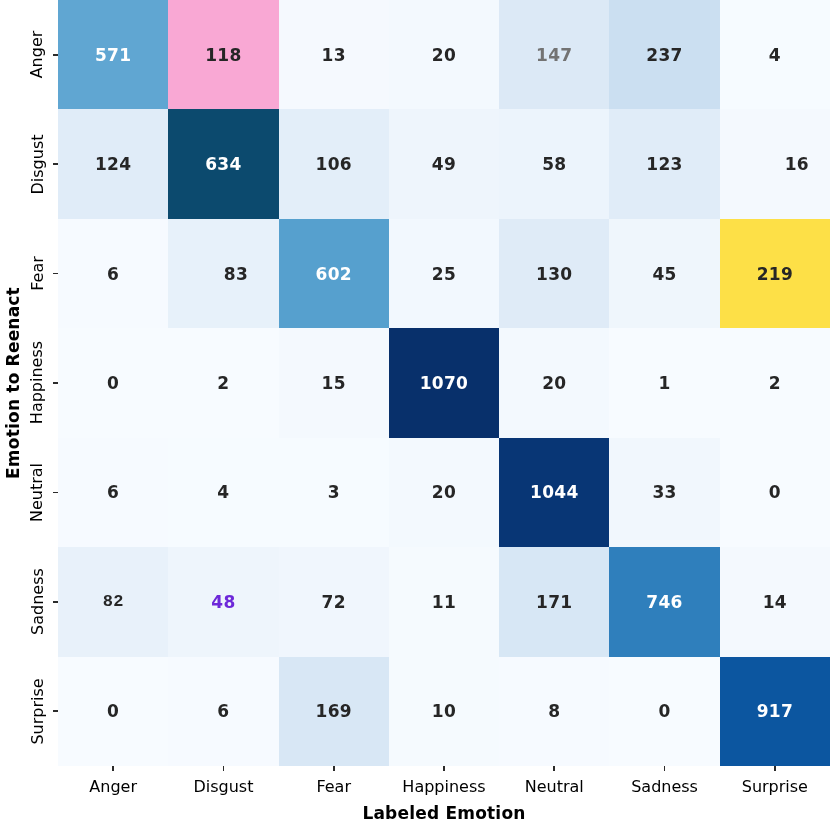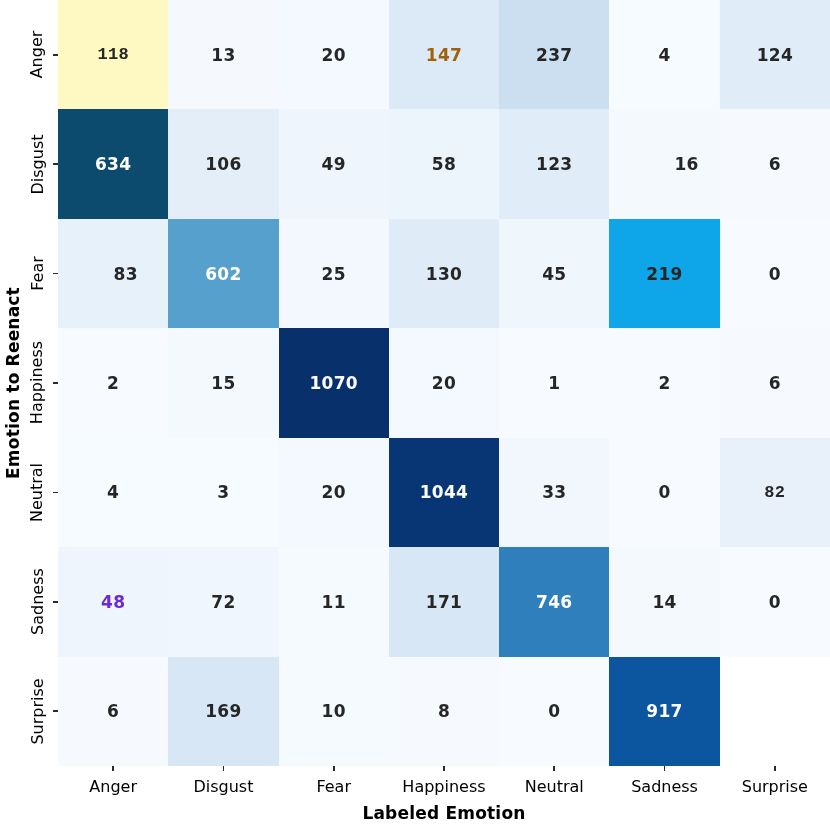--- a/index.html
+++ b/index.html
@@ -221,31 +221,34 @@
       </div>
     <div class="ytick-mark">
         <i></i>
       </div>
     <div class="ytick-mark">
         <i></i>
       </div>
   </div>
 
   <div id="heatmap">
-      <div class="cell" style="background: #fef9c3; font-family: Liberation Mono, monospace;">
+      <div class="cell" style="background: rgb(96, 166, 210);">
+        <span class="cell-value" style="color: rgb(255, 255, 255);">571</span>
+      </div>
+      <div class="cell" style="background: #f9a8d4;">
         <span class="cell-value" style="color: rgb(38, 38, 38);">118</span>
       </div>
       <div class="cell" style="background: rgb(245, 249, 254);">
         <span class="cell-value" style="color: rgb(38, 38, 38);">13</span>
       </div>
       <div class="cell" style="background: rgb(243, 249, 254);">
         <span class="cell-value" style="color: rgb(38, 38, 38);">20</span>
       </div>
       <div class="cell" style="background: rgb(220, 233, 246);">
-        <span class="cell-value" style="color: #a16207;">147</span>
+        <span class="cell-value" style="color: #737373;">147</span>
       </div>
       <div class="cell" style="background: rgb(203, 223, 241);">
         <span class="cell-value" style="color: rgb(38, 38, 38);">237</span>
       </div>
       <div class="cell" style="background: rgb(246, 251, 255);">
         <span class="cell-value" style="color: rgb(38, 38, 38);">4</span>
       </div>
       <div class="cell" style="background: rgb(224, 236, 248);">
         <span class="cell-value" style="color: rgb(38, 38, 38);">124</span>
       </div>
@@ -278,21 +281,21 @@
       </div>
       <div class="cell" style="background: rgb(242, 248, 254);">
         <span class="cell-value" style="color: rgb(38, 38, 38);">25</span>
       </div>
       <div class="cell" style="background: rgb(223, 235, 247);">
         <span class="cell-value" style="color: rgb(38, 38, 38);">130</span>
       </div>
       <div class="cell" style="background: rgb(239, 246, 252);">
         <span class="cell-value" style="color: rgb(38, 38, 38);">45</span>
       </div>
-      <div class="cell" style="background: #0ea5e9;">
+      <div class="cell" style="background: #fde047;">
         <span class="cell-value" style="color: rgb(38, 38, 38);">219</span>
       </div>
       <div class="cell" style="background: rgb(247, 251, 255);">
         <span class="cell-value" style="color: rgb(38, 38, 38);">0</span>
       </div>
       <div class="cell" style="background: rgb(247, 251, 255);">
         <span class="cell-value" style="color: rgb(38, 38, 38);">2</span>
       </div>
       <div class="cell" style="background: rgb(244, 249, 254);">
         <span class="cell-value" style="color: rgb(38, 38, 38);">15</span>

